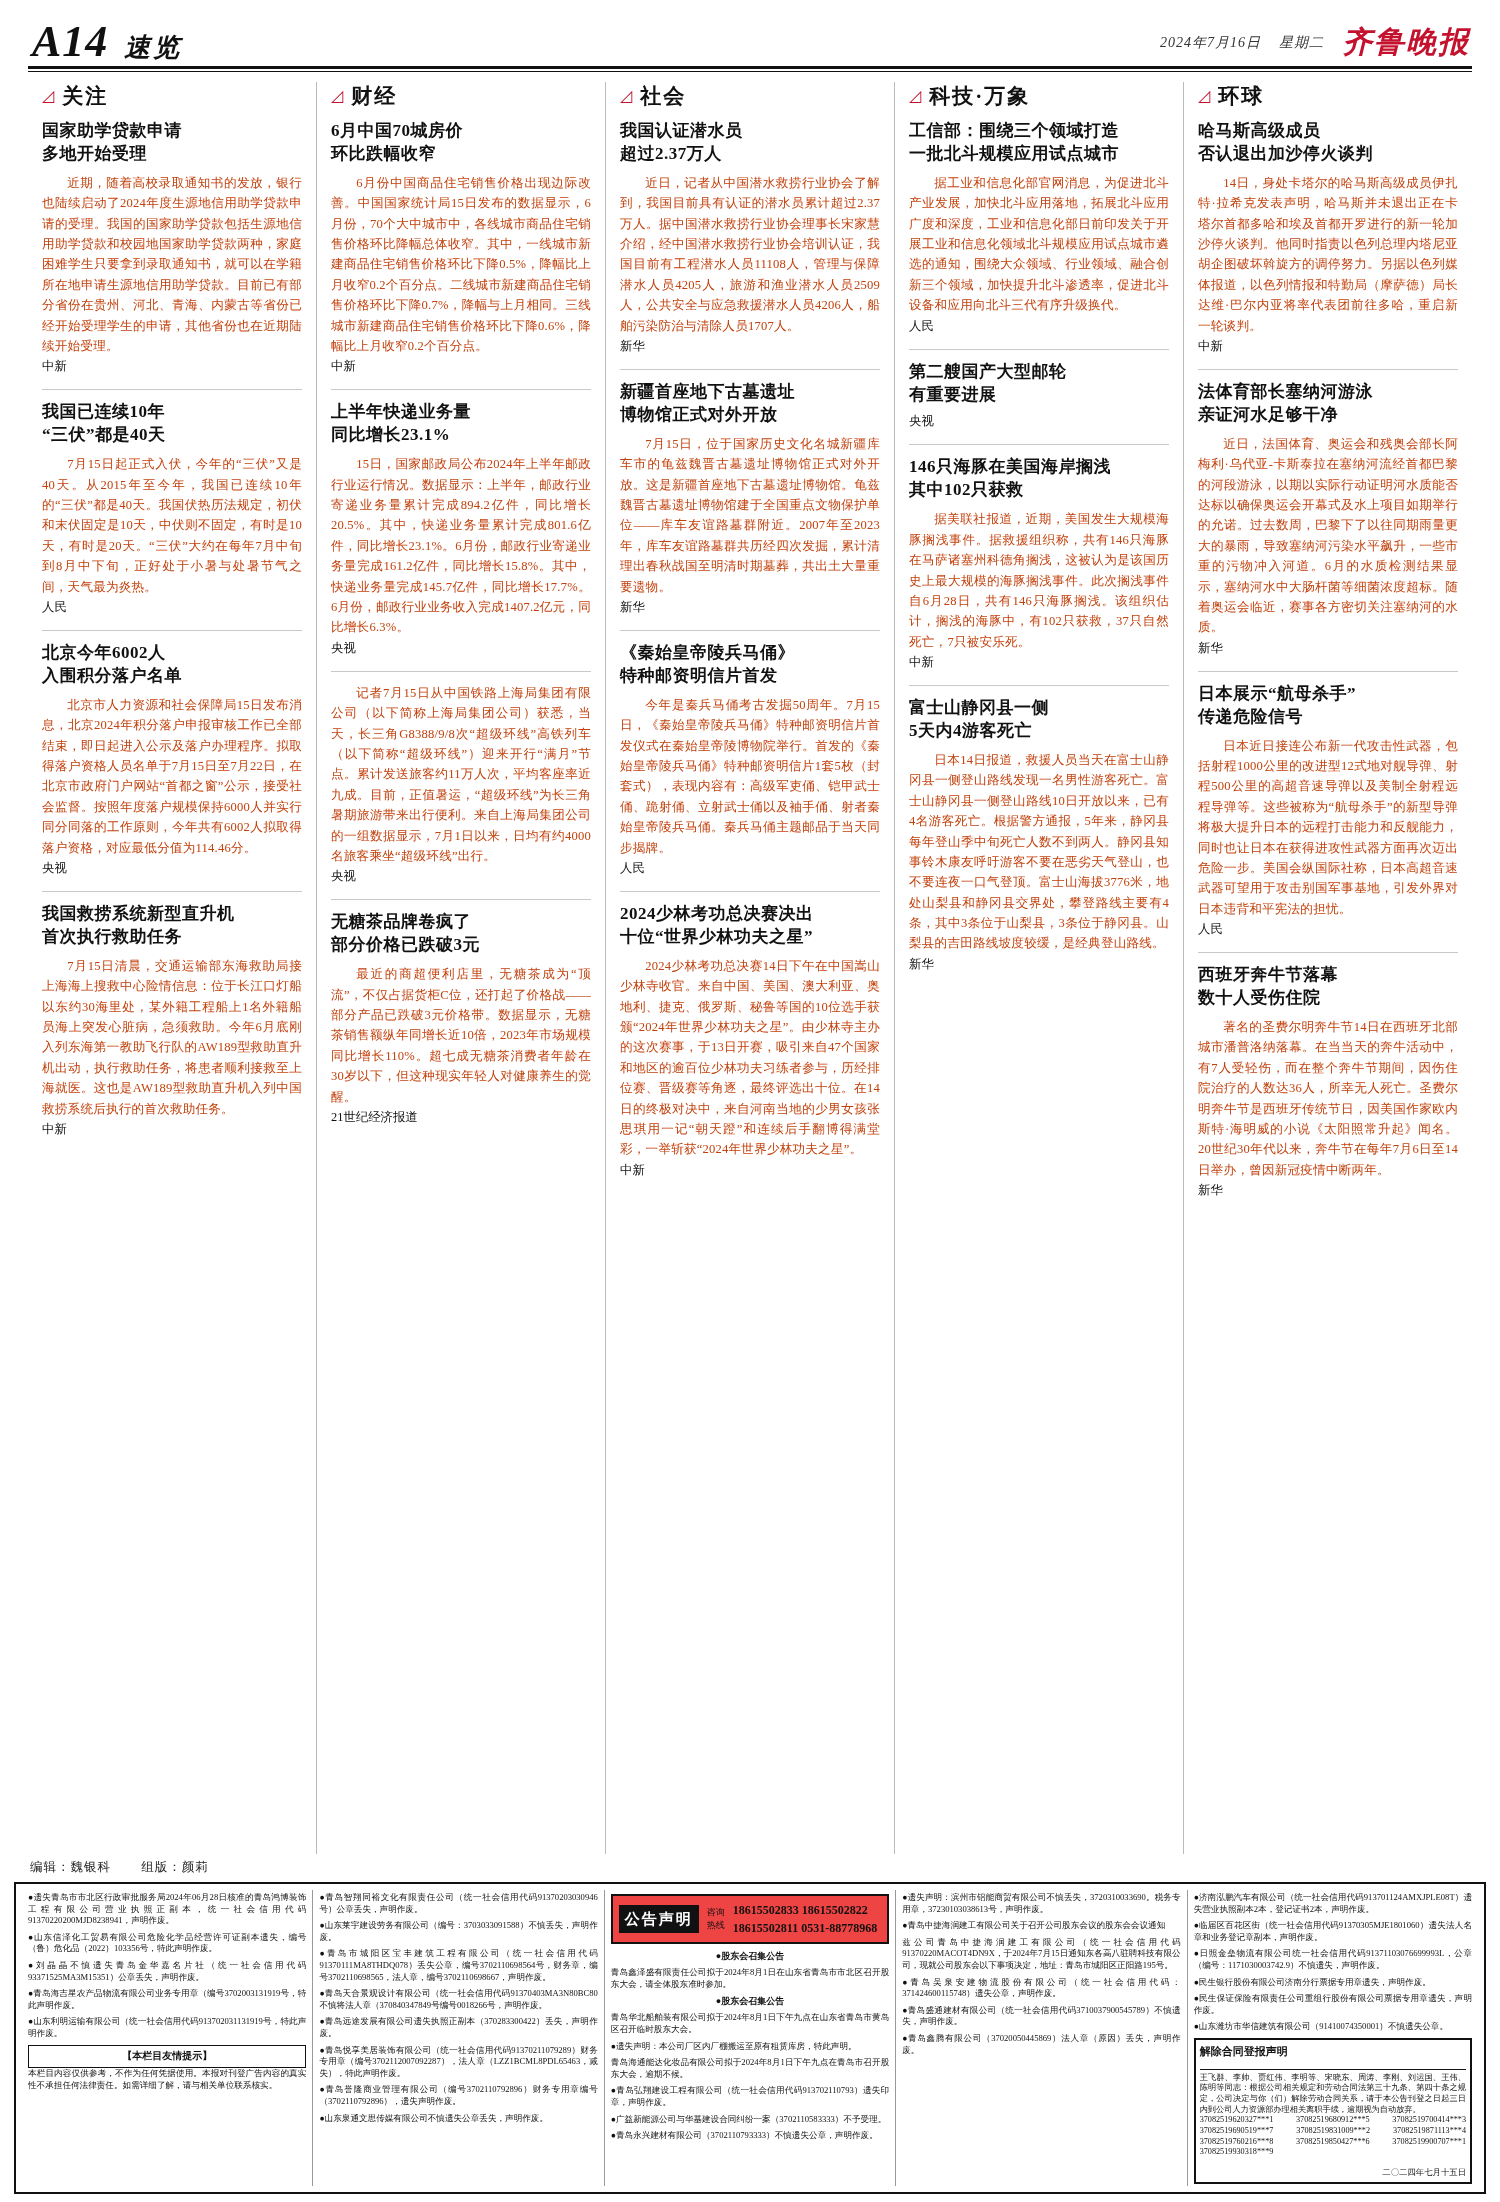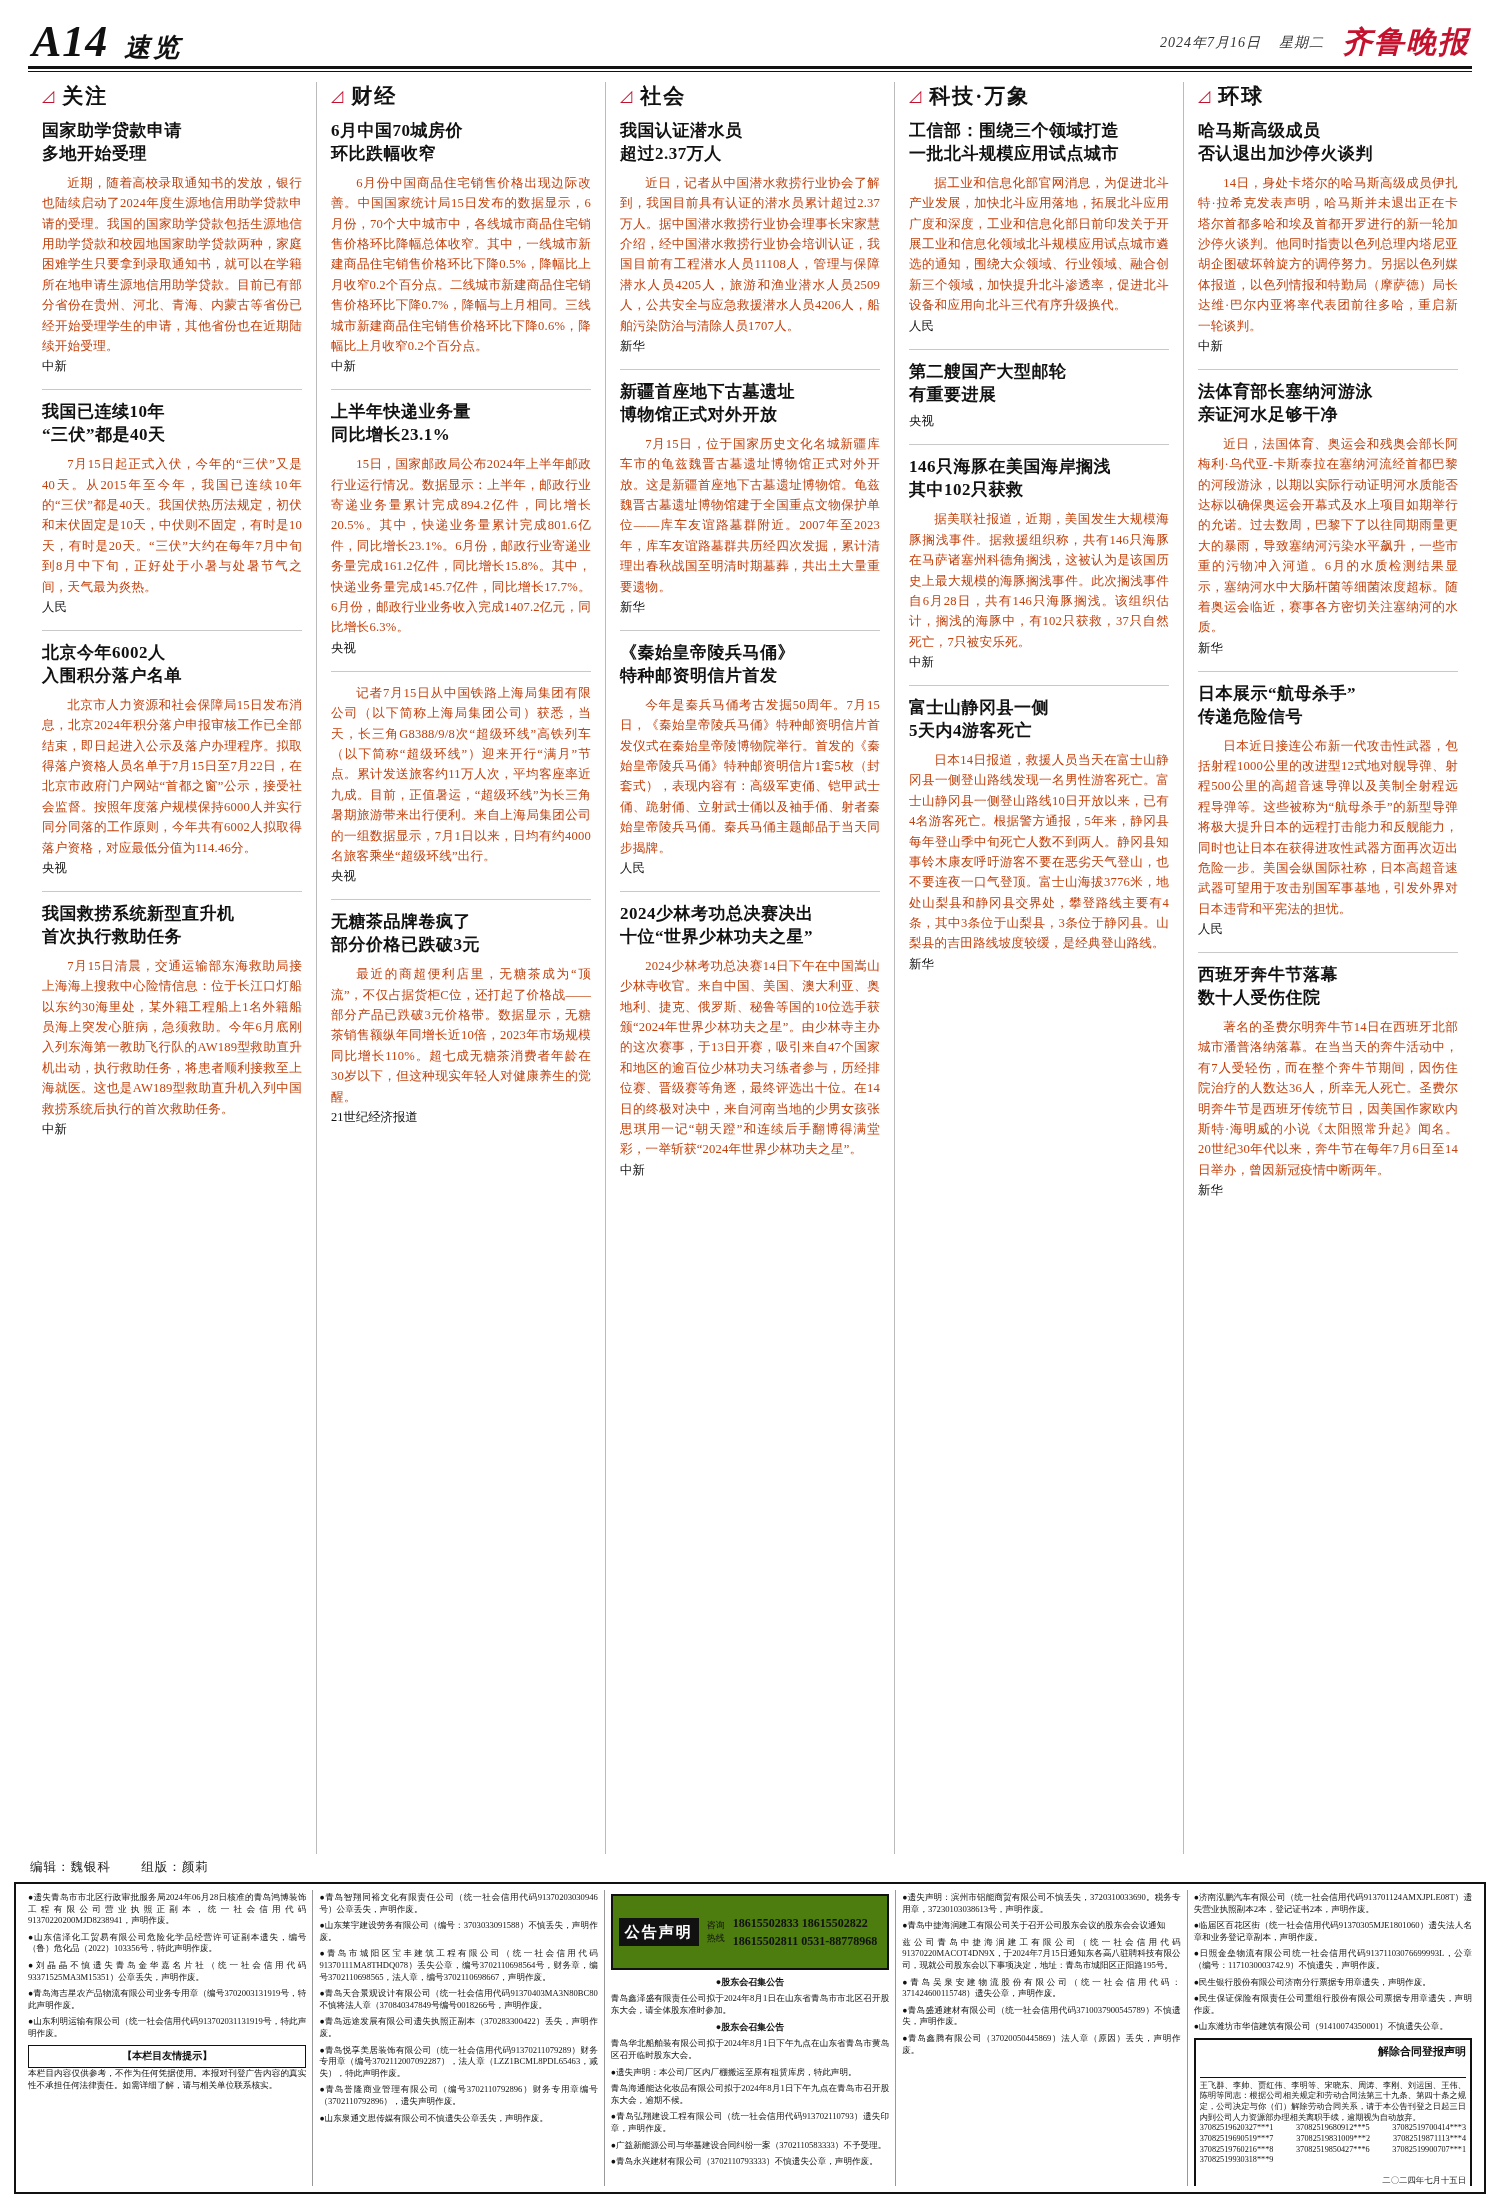--- a/index.html
+++ b/index.html
@@ -38,26 +38,26 @@
   .editline span{margin-right:26px;}
 
   
   .ads{position:absolute;left:14px;right:14px;bottom:8px;height:312px;border:2px solid #111;box-sizing:border-box;padding:6px 6px;display:flex;gap:0;background:#fff;}
   .adcol{flex:1;padding:2px 6px;box-sizing:border-box;font-size:8.6px;line-height:1.35;color:#111;overflow:hidden;}
   .adcol + .adcol{border-left:1px solid #999;}
   .aditem{margin-bottom:5px;text-align:justify;}
   .adtitle{font-weight:bold;text-align:center;display:block;margin-bottom:1px;font-size:9px;}
   .notebox{border:1.5px solid #111;padding:3px 4px;margin-top:4px;}
   .notebox .nb-t{text-align:center;font-weight:bold;font-size:10px;margin-bottom:2px;}
-  .banner{border:2px solid #111;padding:18px 6px;margin:2px 0 6px 0;display:flex;align-items:center;gap:8px;background:#4d7c0f;}
+  .banner{border:2px solid #111;padding:5px 6px;margin:2px 0 6px 0;display:flex;align-items:center;gap:8px;background:#ef4444;}
   .banner .bt{background:#111;color:#fff;font-size:15px;font-weight:bold;padding:4px 6px;letter-spacing:2px;}
   .banner .bl{font-size:9px;line-height:1.5;}
   .banner .bn{font-size:12px;font-weight:bold;line-height:1.5;}
   .declbox{border:2px solid #111;margin-top:4px;padding:4px;}
-  .declbox .dt{text-align:right;font-weight:bold;font-size:11px;border-bottom:1px solid #111;padding-bottom:18px;margin-bottom:3px;}
+  .declbox .dt{text-align:left;font-weight:bold;font-size:11px;border-bottom:1px solid #111;padding-bottom:10px;margin-bottom:3px;}
   .declbox .dbody{font-size:8.2px;line-height:1.3;text-align:justify;}
   .declbox .dsign{text-align:right;font-size:8.4px;margin-top:9px;}
 </style>
 </head>
 <body>
 
 <div class="page">
 
   <div class="masthead">
     <div class="mh-left">

